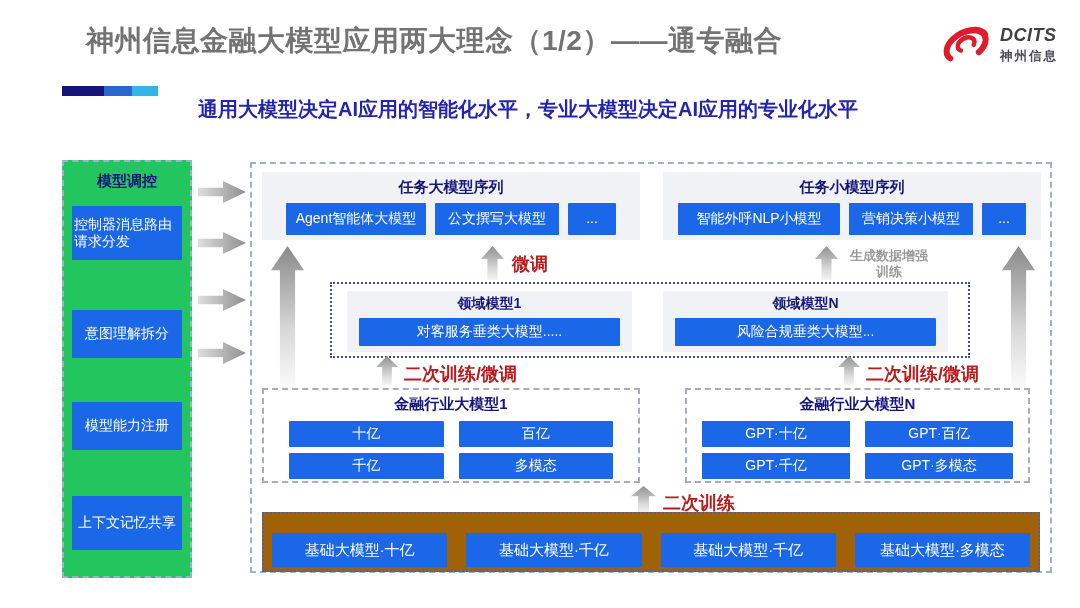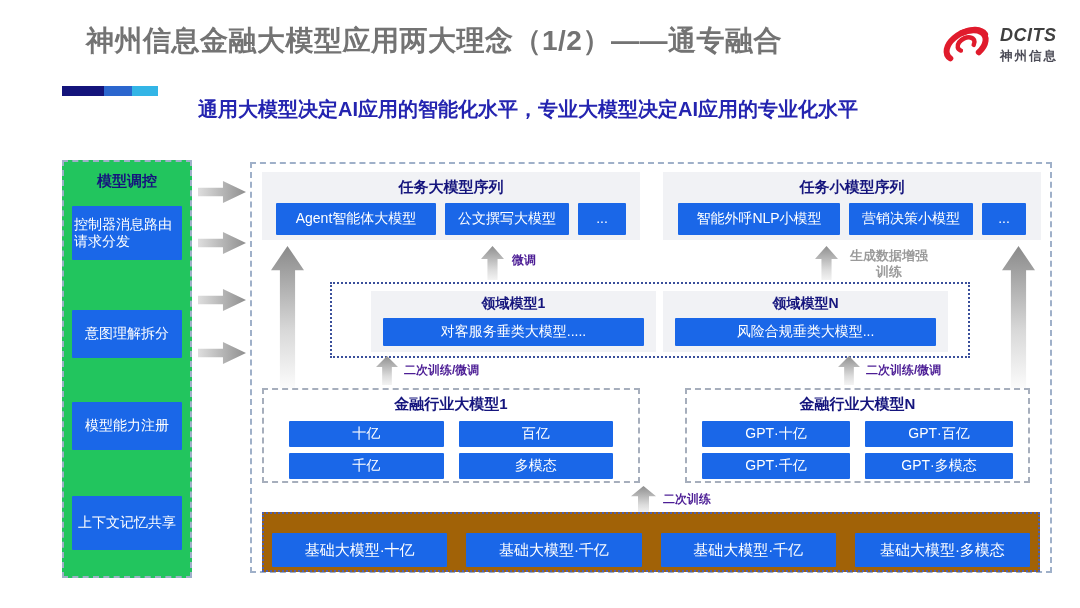--- a/index.html
+++ b/index.html
@@ -21,21 +21,21 @@
   .logo svg { display:block; }
   .logo-text { margin-left:4px; }
   .logo-en { font-size:18px; font-weight:bold; font-style:italic; color:#404040; letter-spacing:0.5px; }
   .logo-cn { font-size:12.5px; font-weight:bold; color:#4a4a55; letter-spacing:2px; margin-top:2px; }
 
   
   .box-blue { background:#1a67e8; color:#ffffff; display:flex; align-items:center;
               justify-content:center; text-align:left; border-radius:1px; line-height:1.25; }
   .panel-gray { background:#f1f2f5; }
   .navy { color:#15157d; font-weight:bold; }
-  .glabel { position:absolute; font-size:12px; font-weight:600; color:#4c1d95; white-space:nowrap; }
+  .glabel { position:absolute; font-size:18px; font-weight:600; color:#b91c1c; white-space:nowrap; }
 
   .arrow-right { position:absolute; left:198px; width:48px; height:24px;
                  background:linear-gradient(90deg,#dedede,#8f8f8f);
                  clip-path:polygon(0% 32%,52% 32%,52% 4%,100% 50%,52% 96%,52% 68%,0% 68%); }
   .arrow-up { position:absolute; background:linear-gradient(#8f8f8f,#dcdcdc 70%,#f3f3f3);
               clip-path:polygon(50% 0%,100% 38%,72% 38%,72% 100%,28% 100%,28% 38%,0% 38%); }
   .arrow-up.tall { background:linear-gradient(#8a8a8a,#d9d9d9 60%,#fbfbfb);
               clip-path:polygon(50% 0%,100% 17%,73% 17%,73% 100%,27% 100%,27% 17%,0% 17%); }
 
   
@@ -56,21 +56,21 @@
   .task-panel { position:absolute; top:172px; width:378px; height:68px; }
   .task-panel.a { left:262px; } .task-panel.b { left:663px; }
   .task-title { position:absolute; left:0; right:0; top:6px; text-align:center; font-size:15px; }
   .trow { position:absolute; left:5px; right:5px; bottom:5px; height:32px;
           display:flex; gap:9px; justify-content:center; }
   .trow .box-blue { font-size:14px; }
 
   .domain-wrap { position:absolute; left:330px; top:282px; width:640px; height:76px;
                  border:2px dotted #3a4f9b; box-sizing:border-box; background:#fff; }
   .domain-panel { position:absolute; top:7px; width:285px; height:61px; }
-  .domain-panel.d1 { left:39px; } .domain-panel.d2 { left:331px; }
+  .domain-panel.d1 { left:15px; } .domain-panel.d2 { left:331px; }
   .domain-title { position:absolute; left:0; right:0; top:4px; text-align:center; font-size:14px; }
   .domain-box { position:absolute; left:12px; right:12px; bottom:6px; height:28px; font-size:14px; }
 
   .industry-panel { position:absolute; top:388px; height:95px; border:2px dashed #a6aebc;
                     box-sizing:border-box; background:#fff; }
   .industry-panel.a { left:262px; width:378px; }
   .industry-panel.b { left:685px; width:345px; }
   .industry-title { position:absolute; left:0; right:0; top:5px; text-align:center; font-size:15px; }
   .igrid { position:absolute; top:31px; display:grid; grid-template-columns:1fr 1fr;
            column-gap:15px; row-gap:6px; }
@@ -126,21 +126,21 @@
   <div class="arrow-right" style="top:180px"></div>
   <div class="arrow-right" style="top:231px"></div>
   <div class="arrow-right" style="top:288px"></div>
   <div class="arrow-right" style="top:341px"></div>
 
   <div class="outer"></div>
 
   <div class="task-panel panel-gray a">
     <div class="task-title navy">任务大模型序列</div>
     <div class="trow">
-      <div class="box-blue" style="width:160px">Agent智能体大模型</div>
+      <div class="box-blue" style="width:140px">Agent智能体大模型</div>
       <div class="box-blue" style="width:124px">公文撰写大模型</div>
       <div class="box-blue" style="width:48px">...</div>
     </div>
   </div>
 
   <div class="task-panel panel-gray b">
     <div class="task-title navy">任务小模型序列</div>
     <div class="trow">
       <div class="box-blue" style="width:162px">智能外呼NLP小模型</div>
       <div class="box-blue" style="width:124px">营销决策小模型</div>

